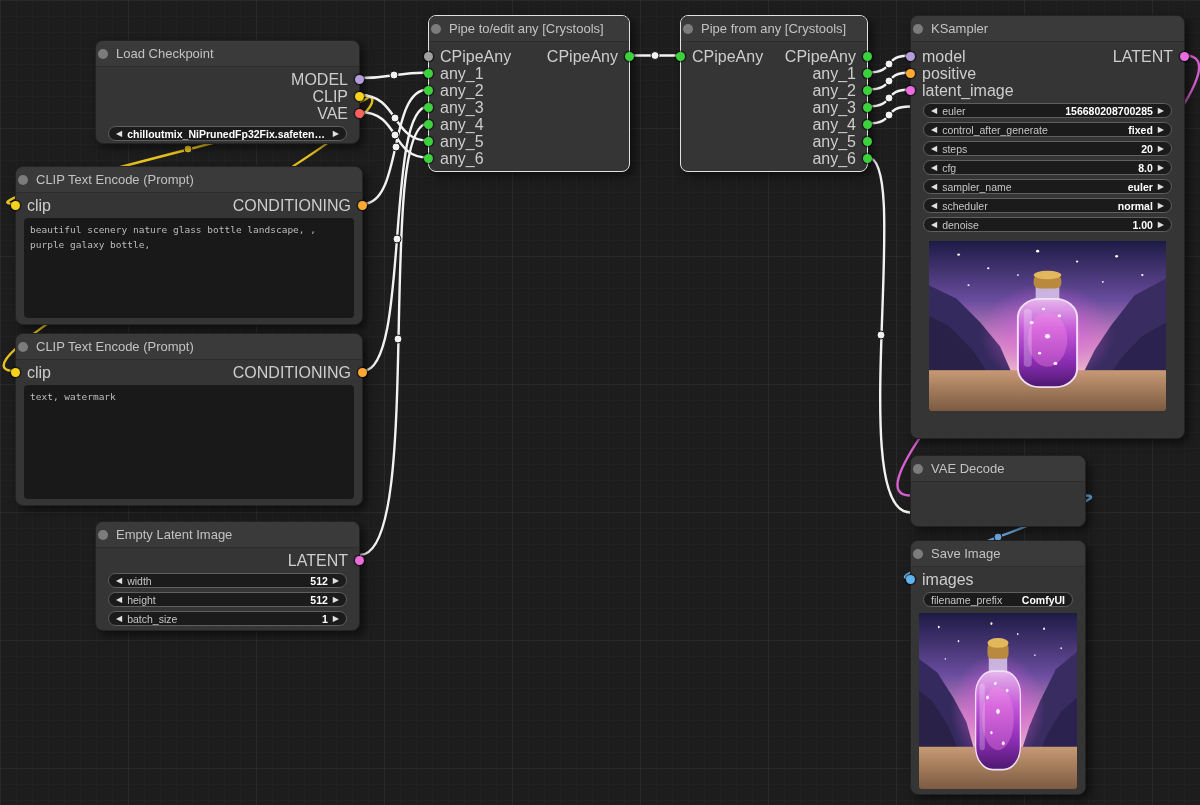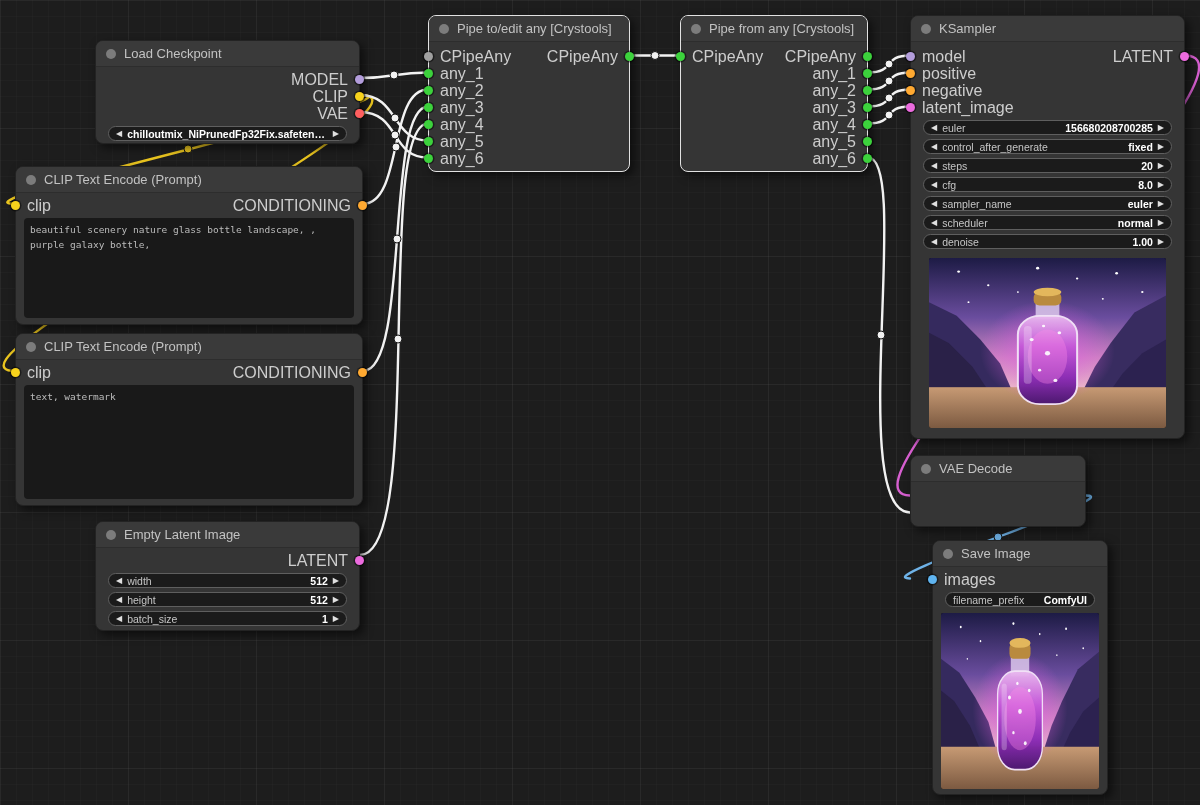--- a/index.html
+++ b/index.html
@@ -14,21 +14,21 @@
       linear-gradient(90deg, rgba(255,255,255,.015) 1px, transparent 1px);
     background-size:128px 128px,128px 128px,16px 16px,16px 16px;
     font-family:"Liberation Sans", sans-serif;
   }
   .wires{position:absolute;left:0;top:0;z-index:0}
   .wires path{fill:none;stroke-width:2.4;stroke-linecap:round}
   .wires circle{stroke:#161616;stroke-width:1}
   .node{position:absolute;z-index:1;background:#353535;border:1px solid #232323;
         border-radius:8px;box-shadow:4px 4px 10px rgba(0,0,0,.55);color:#c8c8c8}
   .node.selected{border-color:#e2e2e2}
-  .ntitle{height:26px;display:flex;align-items:center;gap:8px;padding:0 10px;
+  .ntitle{height:26px;display:flex;align-items:center;gap:8px;padding:0 2px;
           font-size:13px;color:#c2c2c2;background:#3a3a3a;border-radius:7px 7px 0 0;
           border-bottom:1px solid rgba(0,0,0,.22)}
   .cdot{width:10px;height:10px;border-radius:50%;background:#7c7c7c;flex:none}
   .slots{padding-top:4px}
   .slots.p6{padding-top:6px}
   .row{position:relative;height:17px;display:flex;align-items:center;
        font-size:16px;color:#cdcdcd;padding:0 11px}
   .dot{width:9px;height:9px;border-radius:50%;position:absolute;top:4px;
        box-shadow:0 0 0 1.5px rgba(0,0,0,.45)}
   .din{left:-5px}
@@ -259,24 +259,20 @@
   <div class="slots p6">
     <div class="row">
       <span class="dot din" style="background: rgb(179, 157, 219);"></span>
       <span>model</span>
       <span class="lab-r">LATENT</span>
       <span class="dot dout" style="background: rgb(236, 107, 222);"></span>
     </div>
     <div class="row">
       <span class="dot din" style="background: rgb(255, 169, 49);"></span>
       <span>positive</span>
-    </div>
-    <div class="row">
-      <span class="dot din" style="background: rgb(255, 169, 49);"></span>
-      <span>negative</span>
     </div>
     <div class="row">
       <span class="dot din" style="background: rgb(236, 107, 222);"></span>
       <span>latent_image</span>
     </div>
   </div>
   <div class="widget">
     <span class="arrow">◀</span>
     <span>euler</span>
     <span class="wval">156680208700285</span>
@@ -379,21 +375,21 @@
   </div>
 </div>
 
 <div class="node" style="left:910px;top:455px;width:176px;height:72px">
   <div class="ntitle">
     <span class="cdot"></span>
     <span>VAE Decode</span>
   </div>
 </div>
 
-<div class="node" style="left:932px;top:540px;width:176px;height:255px">
+<div class="node" style="left:910px;top:540px;width:176px;height:255px">
   <div class="ntitle">
     <span class="cdot"></span>
     <span>Save Image</span>
   </div>
   <div class="slots">
     <div class="row">
       <span class="dot din" style="background: rgb(95, 180, 240);"></span>
       <span>images</span>
     </div>
   </div>

